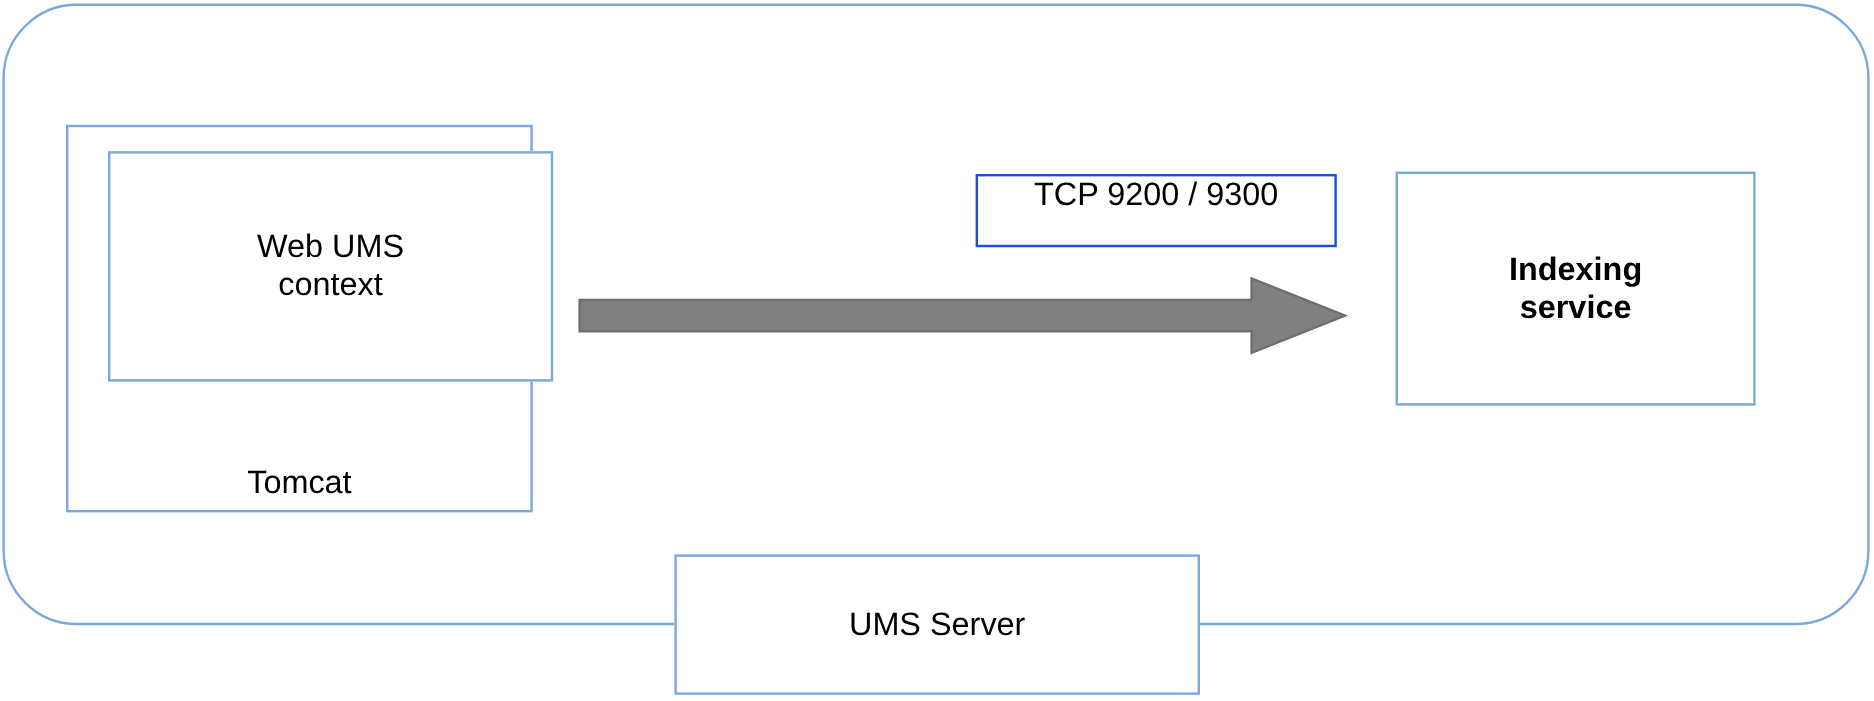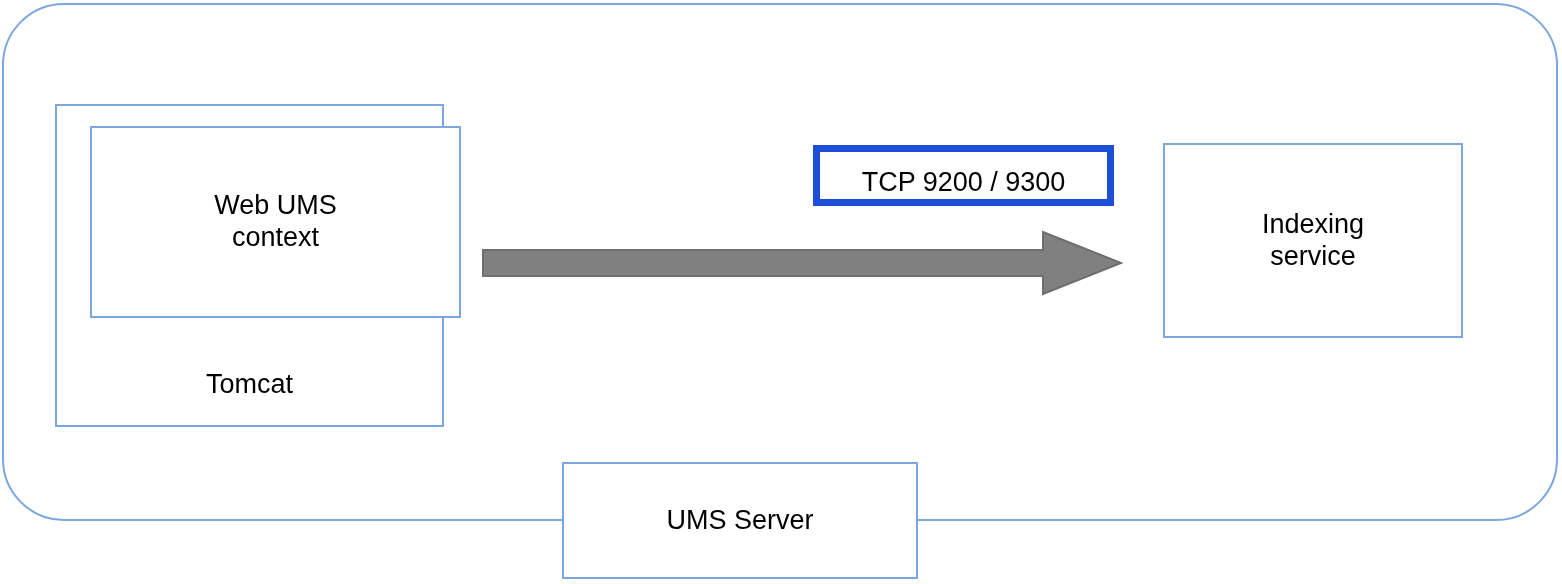--- a/index.html
+++ b/index.html
@@ -53,61 +53,62 @@
   
   .tomcat-box {
     left: 55px;
     top: 104px;
     width: 389px;
     height: 323px;
     align-items: flex-end;
     justify-content: center;
   }
   .tomcat-box .node-label {
-    margin-bottom: 24px;
+    margin-bottom: 6px;
     text-align: right;
   }
 
   
   .web-ums-box {
     left: 90px;
     top: 126px;
     width: 371px;
     height: 192px;
   }
 
   
   .indexing-box {
     left: 1163px;
     top: 143px;
     width: 300px;
     height: 195px;
+    font-weight: bold;
   }
 
   
   .ums-server-box {
     left: 562px;
     top: 462px;
-    width: 356px;
+    width: 438px;
     height: 117px;
     z-index: 5;
   }
 
   
   .port-label-box {
     position: absolute;
     left: 813px;
     top: 145px;
     width: 301px;
     height: 61px;
     box-sizing: border-box;
-    border: 7px solid #1d4ed8;
+    border: 2px solid #1d4ed8;
     background: #ffffff;
     display: flex;
-    align-items: flex-end;
+    align-items: flex-start;
     justify-content: center;
     z-index: 4;
   }
   .port-label-box .node-label {
     font-size: 27px;
   }
 
   
   .flow-arrow {
     position: absolute;

